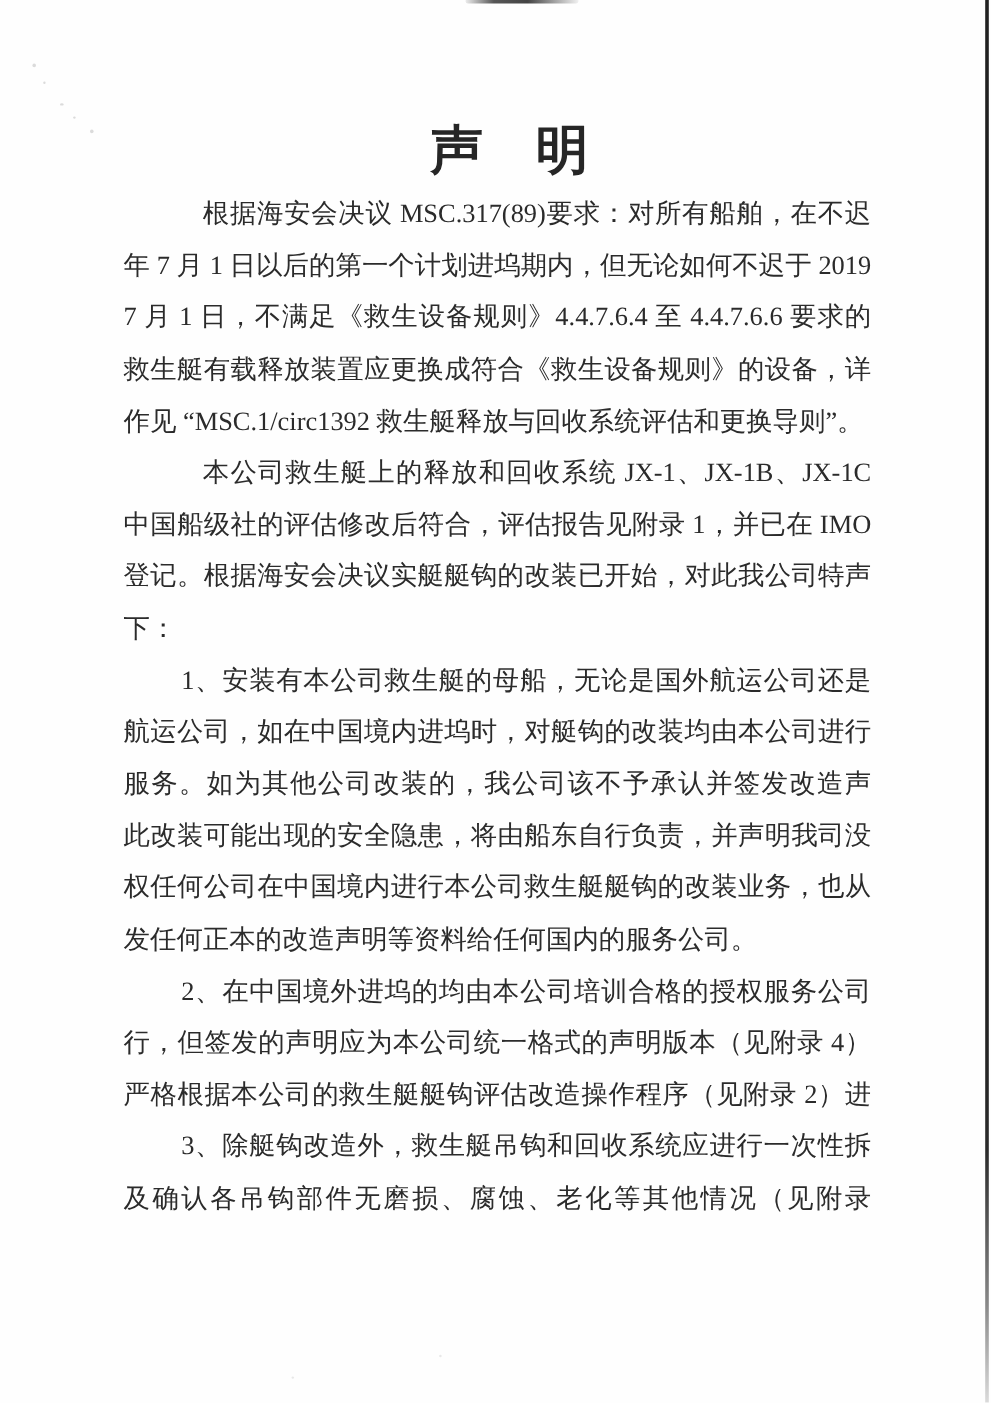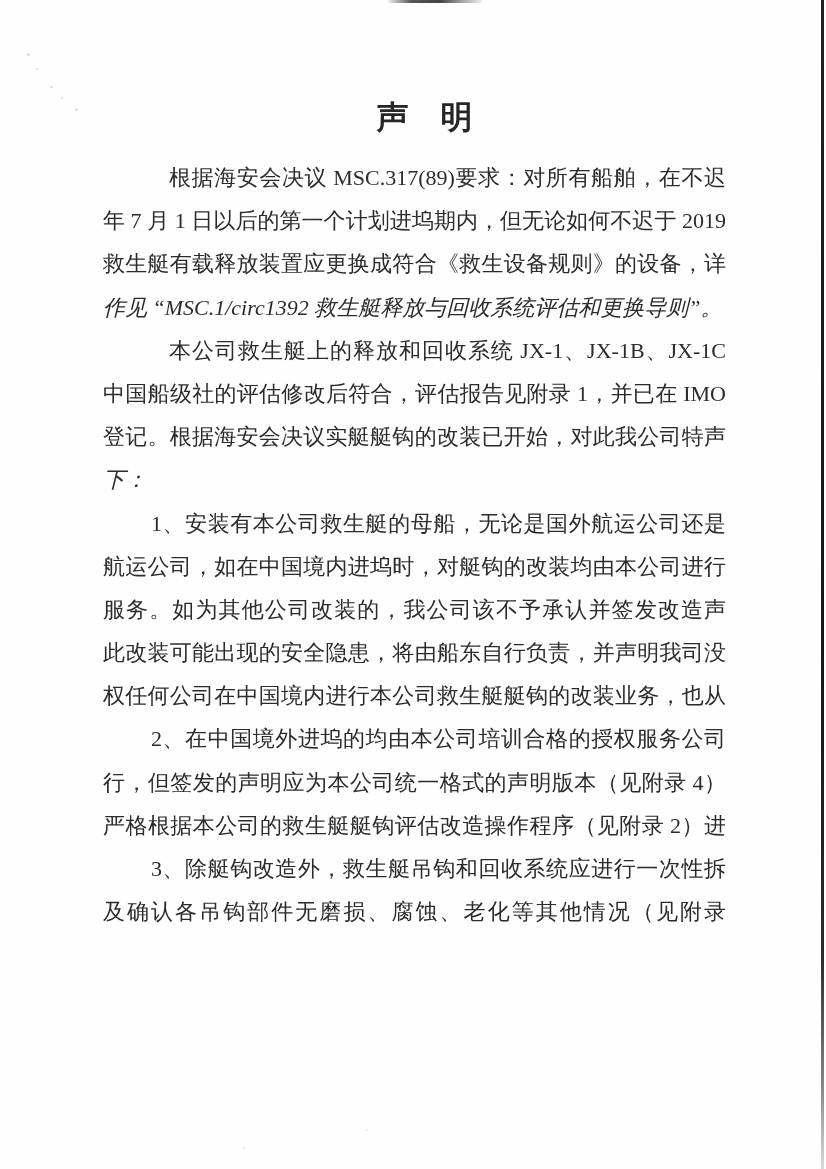--- a/index.html
+++ b/index.html
@@ -50,21 +50,21 @@
     background: rgba(40,40,40,0.16);
   }
   
   .title {
     position: absolute;
     top: 96px;
     left: 103px;
     width: 623px;
     margin: 0;
     text-align: center;
-    font-size: 32px;
+    font-size: 44px;
     font-weight: 600;
     letter-spacing: 0;
     color: #262626;
     transform: translateX(10px);
   }
   .doc-body {
     position: absolute;
     top: 156px;
     left: 103px;
     width: 623px;
@@ -73,21 +73,21 @@
   .line {
     display: block;
     height: 43.2px;
     line-height: 43.2px;
     font-size: 22px;
     text-align: justify;
     text-align-last: justify;
     overflow: hidden;
     white-space: normal;
   }
-  .line.end { text-align-last: left; font-style: italic; }
+  .line.end { text-align-last: left; }
   .para.plain .line.first    { text-indent: 66px; }
   .para.numbered .line.first { text-indent: 48px; }
 </style>
 </head>
 <body>
 
 <div class="page">
 
   <div class="top-smudge"></div>
   <div class="edge-line"></div>
@@ -98,35 +98,37 @@
   <div class="speck" style="left:75px; top:108px; width:3px; height:3px;"></div>
   <div class="speck" style="left:243px; top:1147px; width:2px; height:2px; background:rgba(40,40,40,0.10);"></div>
   <div class="speck" style="left:366px; top:1129px; width:2px; height:2px; background:rgba(40,40,40,0.10);"></div>
 
   <h1 class="title">声　明</h1>
 
   <div class="doc-body">
       <div class="para plain">
         <div class="line first">根据海安会决议 MSC.317(89)要求：对所有船舶，在不迟于 2014</div>
         <div class="line">年 7 月 1 日以后的第一个计划进坞期内，但无论如何不迟于 2019 年</div>
+        <div class="line">7 月 1 日，不满足《救生设备规则》4.4.7.6.4 至 4.4.7.6.6 要求的</div>
         <div class="line">救生艇有载释放装置应更换成符合《救生设备规则》的设备，详尽操</div>
         <div class="line end">作见 “MSC.1/circ1392 救生艇释放与回收系统评估和更换导则”。</div>
       </div>
       <div class="para plain">
         <div class="line first">本公司救生艇上的释放和回收系统 JX-1、JX-1B、JX-1C 已经 CCS</div>
         <div class="line">中国船级社的评估修改后符合，评估报告见附录 1，并已在 IMO 网站</div>
         <div class="line">登记。根据海安会决议实艇艇钩的改装已开始，对此我公司特声明如</div>
         <div class="line end">下：</div>
       </div>
       <div class="para numbered">
         <div class="line first">1、安装有本公司救生艇的母船，无论是国外航运公司还是国内</div>
         <div class="line">航运公司，如在中国境内进坞时，对艇钩的改装均由本公司进行改装</div>
         <div class="line">服务。如为其他公司改装的，我公司该不予承认并签发改造声明，由</div>
         <div class="line">此改装可能出现的安全隐患，将由船东自行负责，并声明我司没有授</div>
         <div class="line">权任何公司在中国境内进行本公司救生艇艇钩的改装业务，也从未签</div>
+        <div class="line end">发任何正本的改造声明等资料给任何国内的服务公司。</div>
       </div>
       <div class="para numbered">
         <div class="line first">2、在中国境外进坞的均由本公司培训合格的授权服务公司进</div>
         <div class="line">行，但签发的声明应为本公司统一格式的声明版本（见附录 4）且应</div>
         <div class="line">严格根据本公司的救生艇艇钩评估改造操作程序（见附录 2）进行。</div>
       </div>
       <div class="para numbered">
         <div class="line first">3、除艇钩改造外，救生艇吊钩和回收系统应进行一次性拆检以</div>
         <div class="line">及确认各吊钩部件无磨损、腐蚀、老化等其他情况（见附录 3），并</div>
       </div>

